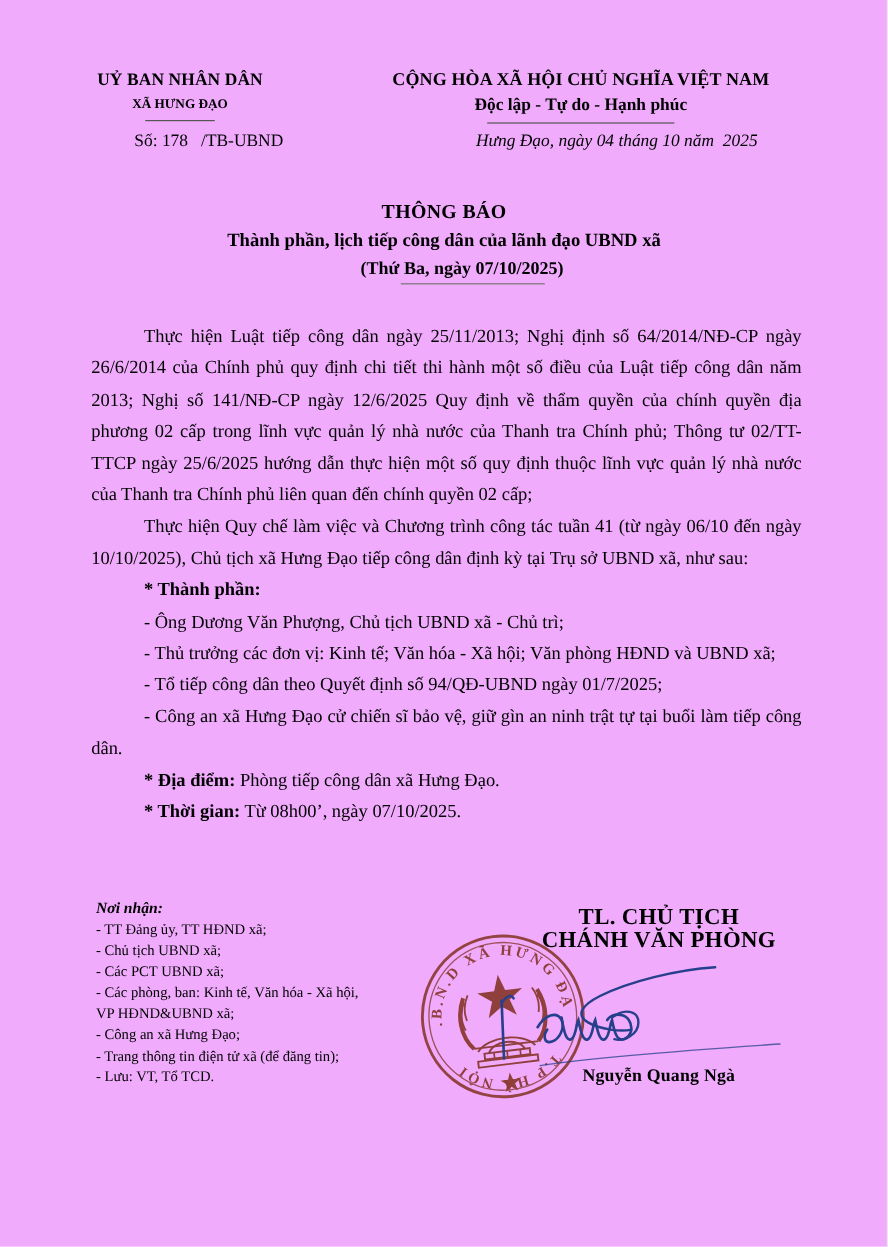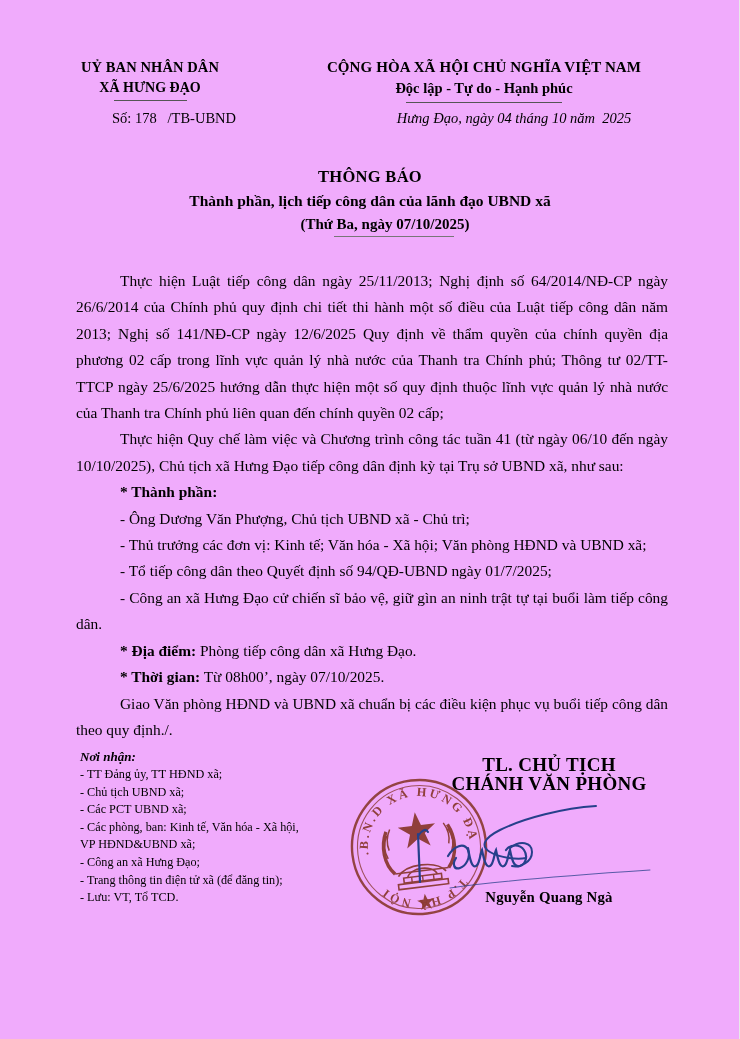--- a/index.html
+++ b/index.html
@@ -53,21 +53,21 @@
     font-size: 14.5px;
     letter-spacing: 0.1px;
     line-height: 19px;
     white-space: nowrap;
   }
   .nation-name {
     font-size: 15px;
   }
   .org-sub, .nation-sub {
     font-weight: bold;
-    font-size: 14px;
+    font-size: 11px;
     line-height: 19px;
     position: relative;
     display: inline-block;
     white-space: nowrap;
   }
   .org-sub { margin-top: 1px; }
   .nation-sub { margin-top: 2px; font-size: 14.5px; }
   .ul-short::after {
     content: "";
     position: absolute;
@@ -270,21 +270,20 @@
     <div class="body">
       <p class="para">Thực hiện Luật tiếp công dân ngày 25/11/2013; Nghị định số 64/2014/NĐ-CP ngày 26/6/2014 của Chính phủ quy định chi tiết thi hành một số điều của Luật tiếp công dân năm 2013; Nghị số 141/NĐ-CP ngày 12/6/2025 Quy định về thẩm quyền của chính quyền địa phương 02 cấp trong lĩnh vực quản lý nhà nước của Thanh tra Chính phủ; Thông tư 02/TT-TTCP ngày 25/6/2025 hướng dẫn thực hiện một số quy định thuộc lĩnh vực quản lý nhà nước của Thanh tra Chính phủ liên quan đến chính quyền 02 cấp;</p>
       <p class="para">Thực hiện Quy chế làm việc và Chương trình công tác tuần 41 (từ ngày 06/10 đến ngày 10/10/2025), Chủ tịch xã Hưng Đạo tiếp công dân định kỳ tại Trụ sở UBND xã, như sau:</p>
       <p class="star-line lbl">* Thành phần:</p>
       <p class="dash-line">- Ông Dương Văn Phượng, Chủ tịch UBND xã - Chủ trì;</p>
       <p class="dash-line">- Thủ trưởng các đơn vị: Kinh tế; Văn hóa - Xã hội; Văn phòng HĐND và UBND xã;</p>
       <p class="dash-line">- Tổ tiếp công dân theo Quyết định số 94/QĐ-UBND ngày 01/7/2025;</p>
       <p class="dash-line">- Công an xã Hưng Đạo cử chiến sĩ bảo vệ, giữ gìn an ninh trật tự tại buổi làm tiếp công dân.</p>
       <p class="star-line"><span class="lbl">* Địa điểm:</span><span> Phòng tiếp công dân xã Hưng Đạo.</span></p>
       <p class="star-line"><span class="lbl">* Thời gian:</span><span> Từ 08h00’, ngày 07/10/2025.</span></p>
-      <p class="para">Giao Văn phòng HĐND và UBND xã chuẩn bị các điều kiện phục vụ buổi tiếp công dân theo quy định./.</p>
     </div>
 
     <div class="recipients">
       <div class="recipients-title">Nơi nhận:</div>
       <ul class="recipients-list">
         <li>- TT Đảng ủy, TT HĐND xã;</li>
         <li>- Chủ tịch UBND xã;</li>
         <li>- Các PCT UBND xã;</li>
         <li>- Các phòng, ban: Kinh tế, Văn hóa - Xã hội,
 VP HĐND&amp;UBND xã;</li>

